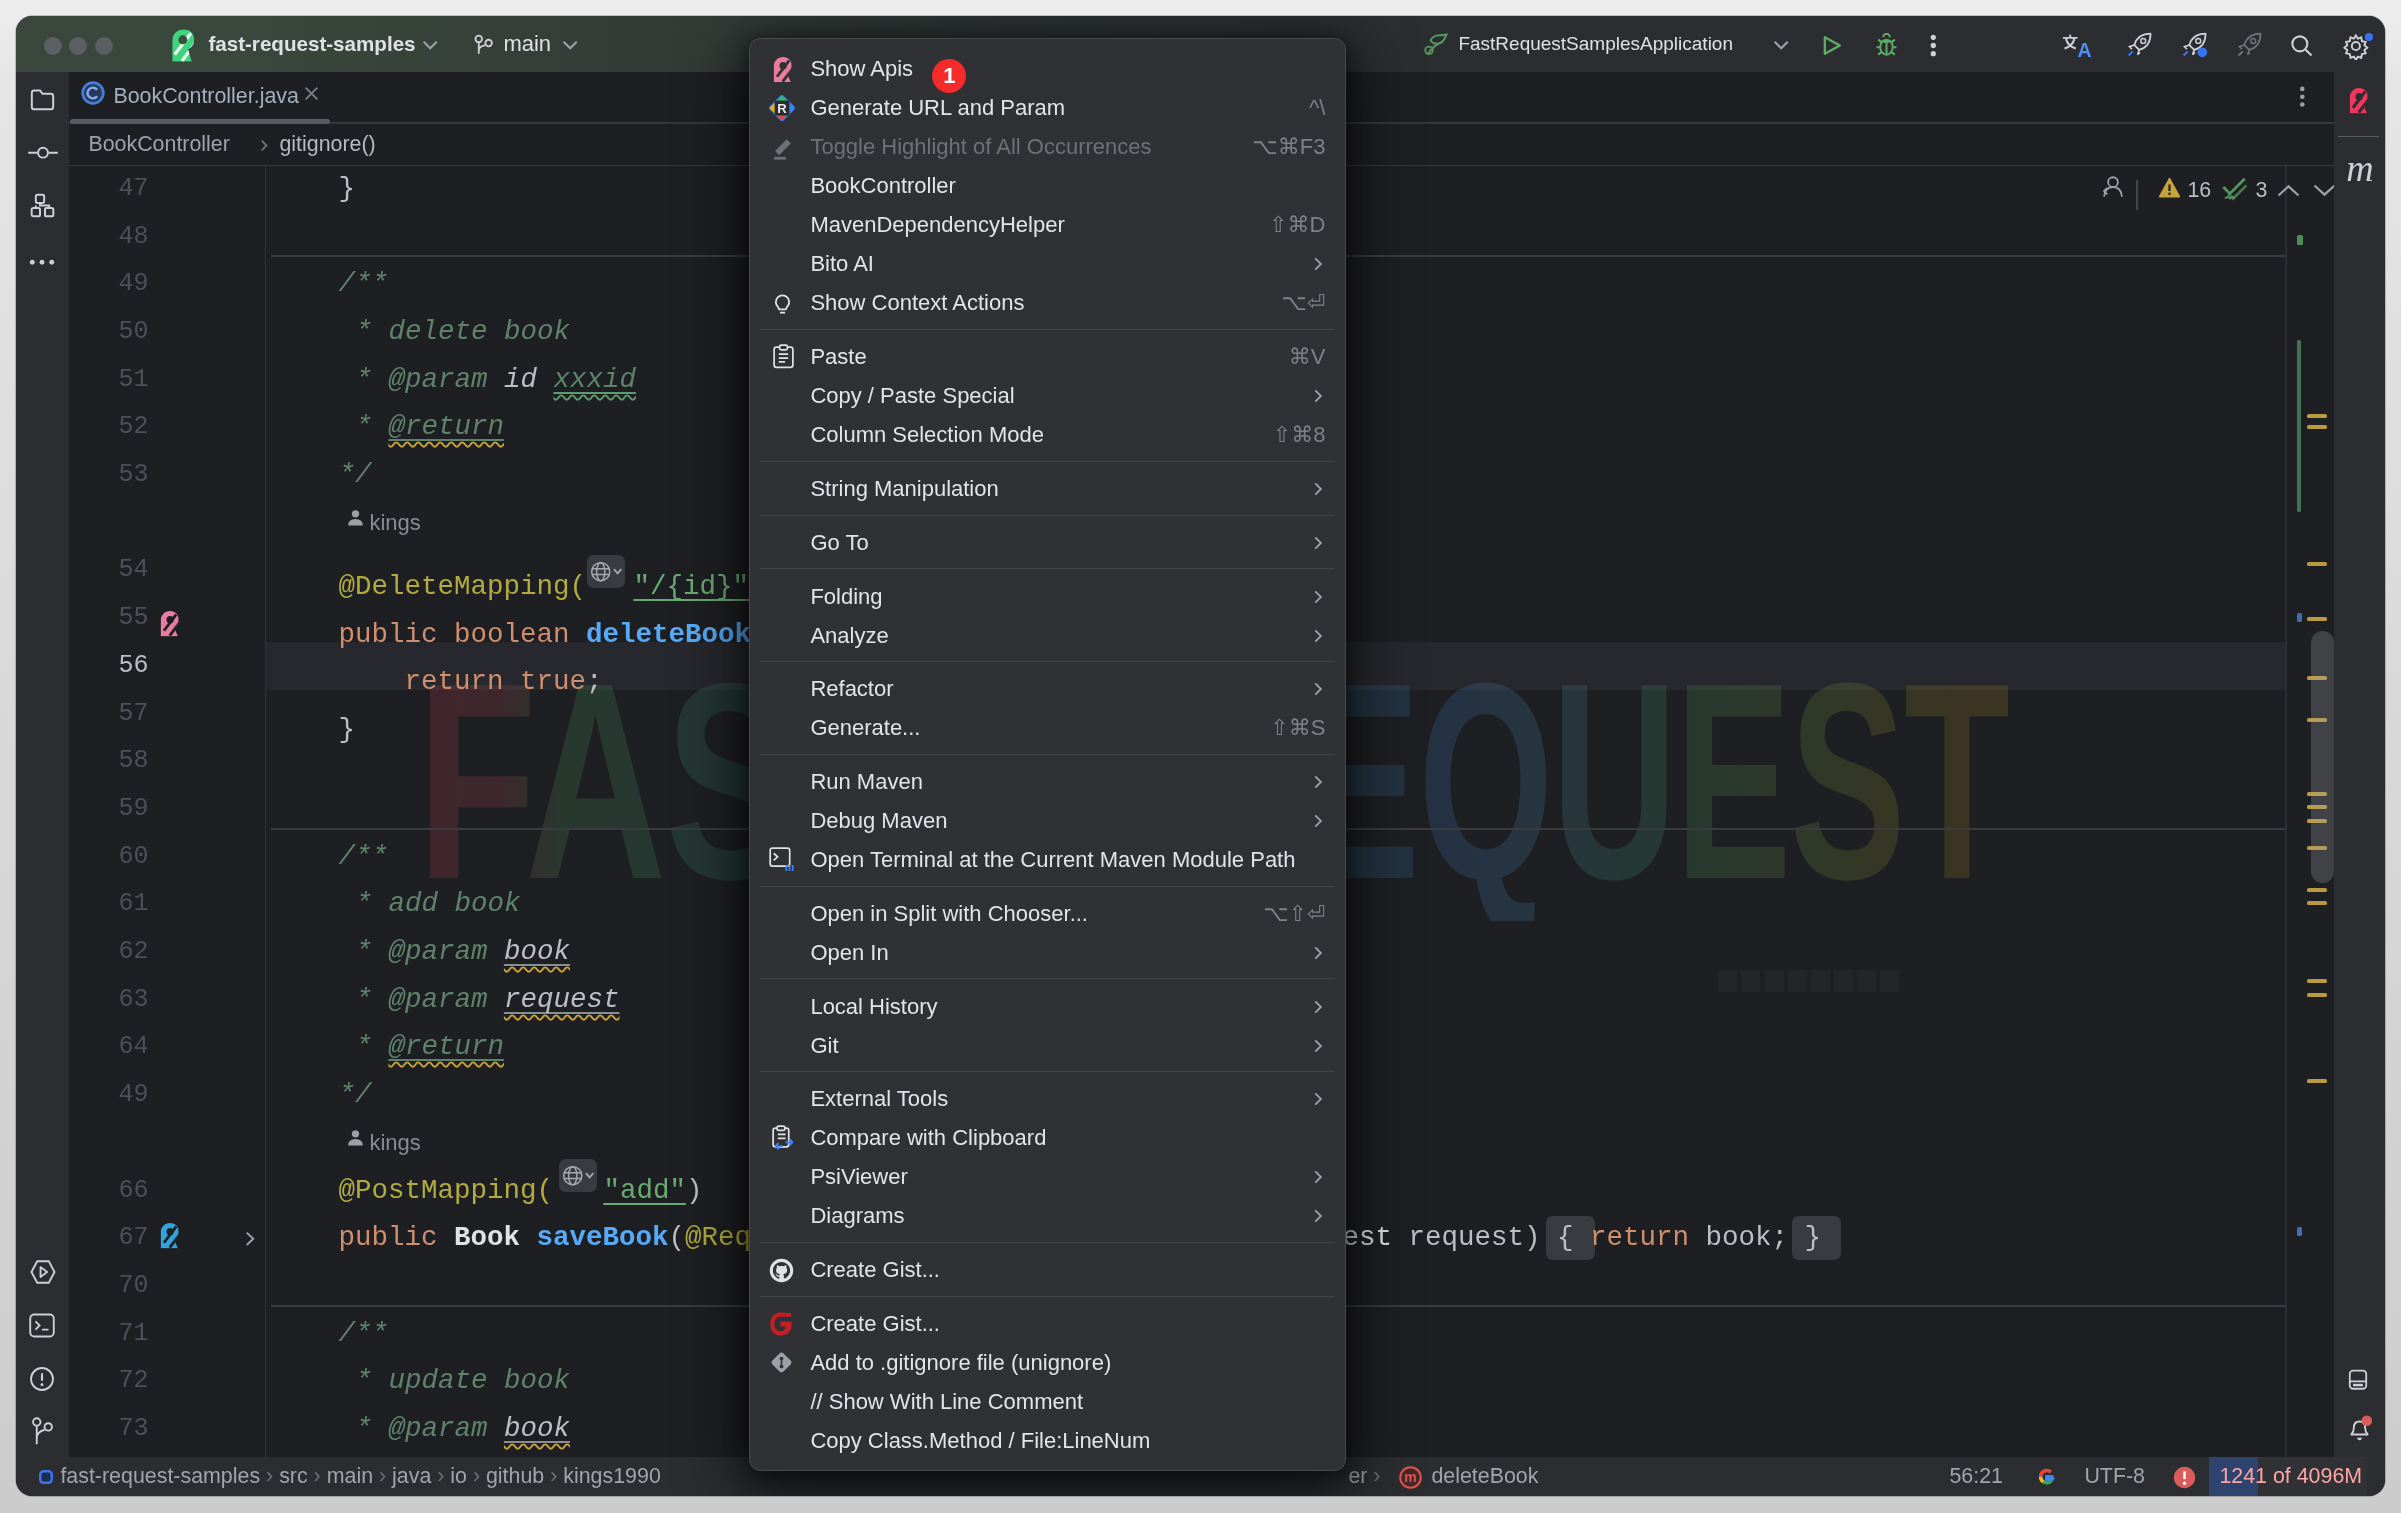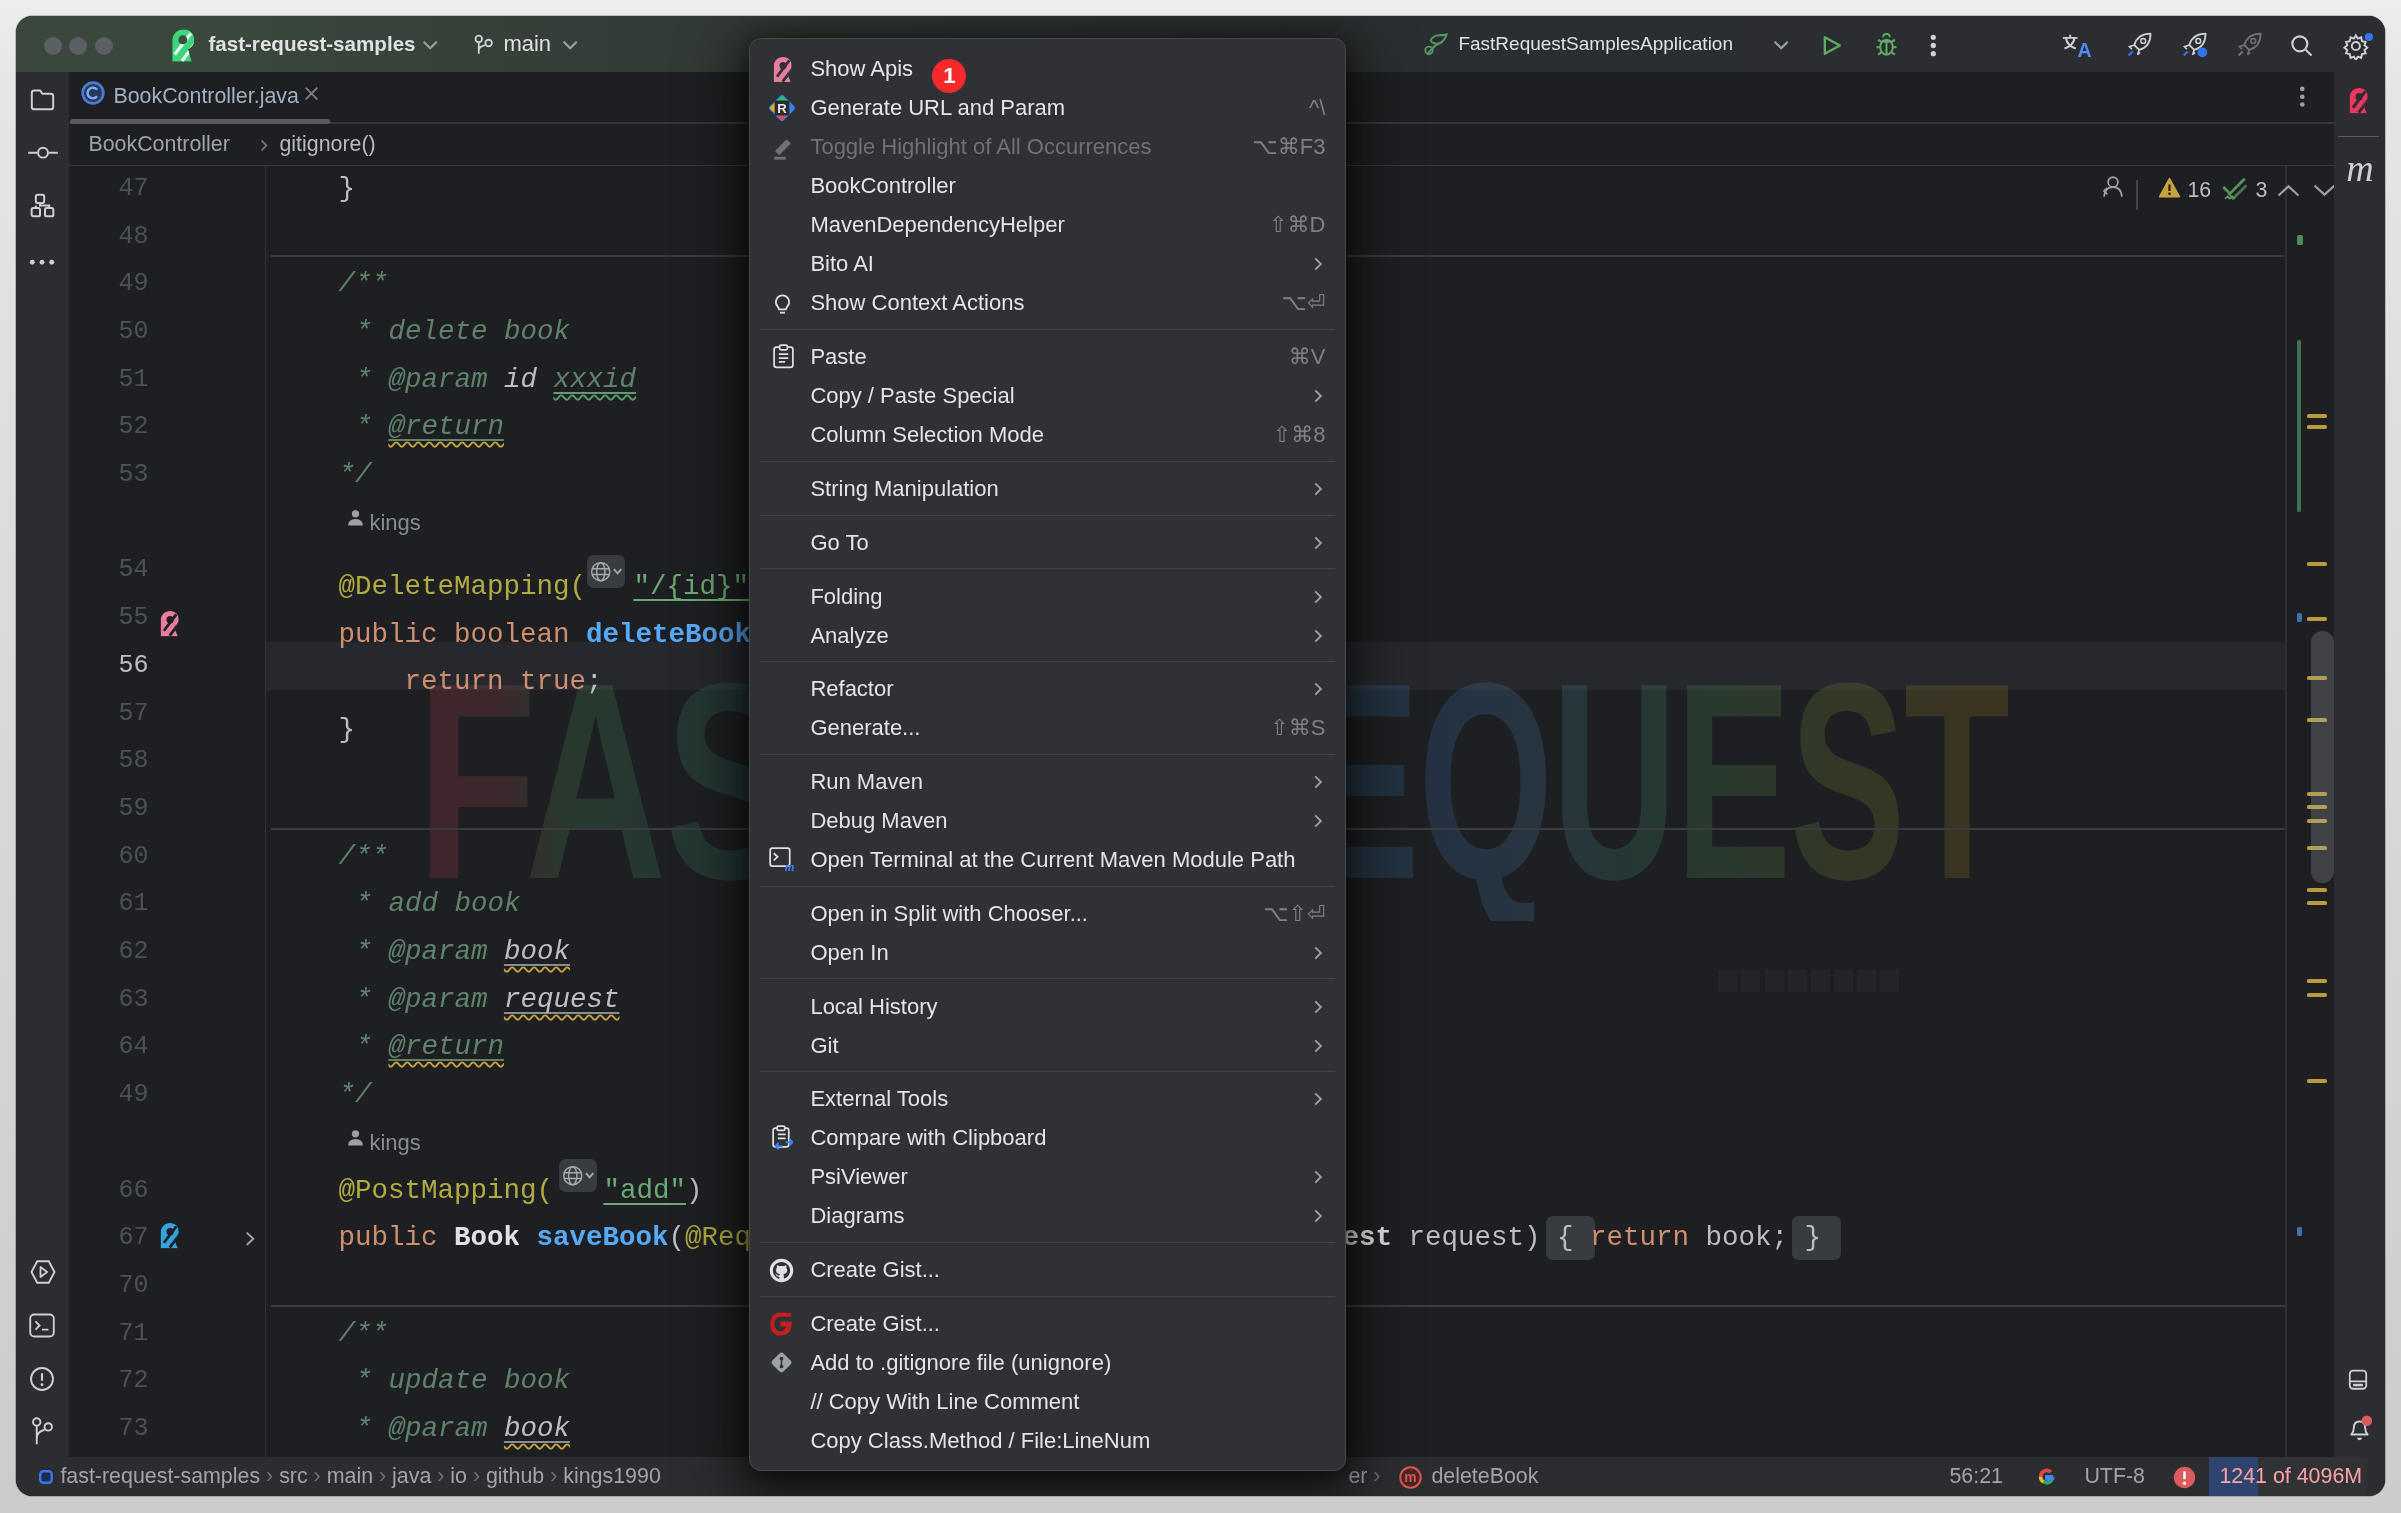--- a/index.html
+++ b/index.html
@@ -420,21 +420,21 @@
         <ellipse cx="13" cy="13" rx="5" ry="11"></ellipse>
         <path d="M2.5 9.5 h21 M2.5 16.5 h21"></path>
           </g>
       <path d="M29 10 l4.5 5 4.5 -5" stroke="#a6a9ae" stroke-width="2.2" fill="none"></path>
     </svg>
     <div class="code" style="left:322px;top:1151px"><span class="an">@PostMapping(</span></div>
     <div class="code" style="left:587px;top:1151px"><span class="st undl" style="text-decoration-color:#6aab73">"add"</span><span style="color:#bcbec4">)</span></div>
     <div class="code" style="left:322px;top:1198px"><span class="kw">public </span><span style="color:#dfe1e5;font-weight:bold">Book </span><span class="mt">saveBook</span>(<span class="an">@Req</span></div>
     <div class="chip" style="left:1530px;top:1200px;width:49px"></div>
     <div class="chip" style="left:1776px;top:1200px;width:49px"></div>
-    <div class="code" style="left:1326px;top:1198px"><span style="color:#dfe1e5;font-weight:bold">est</span> request) { <span class="kw">return</span> book; }</div>
+    <div class="code" style="left:1326px;top:1198px"><span style="color:#dfe1e5;font-weight:normal">est</span> request) { <span class="kw">return</span> book; }</div>
     <div class="code cm" style="left:322px;top:1294px">/**</div>
     <div class="code cm" style="left:339px;top:1341px">* update book</div>
     <div class="code cm" style="left:339px;top:1389px">* @param <span class="undl" style="color:#bcbec4;text-decoration-color:#8a8d92"><span class="wavy-y">book</span></span></div>
 
     <div class="abs" style="left:1702px;top:954px;width:184px;height:21.4px;z-index:0;display:flex;gap:4.1px">
       <div style="width:19px;background:#232529"></div>
           <div style="width:19px;background:#232529"></div>
       <div style="width:19px;background:#232529"></div>
           <div style="width:19px;background:#232529"></div>
       <div style="width:19px;background:#232529"></div>
@@ -659,17 +659,17 @@
       Create Gist...</div>
     <div class="mi"><svg class="ic" viewBox="0 0 32 32" style="left:19px;top:7.4px">
       <g transform="rotate(45 16 16)">
             <rect x="6" y="6" width="20" height="20" rx="4" fill="#9da0a6"></rect>
           </g>
       <circle cx="16" cy="11" r="2.4" fill="#2f3135"></circle>
           <circle cx="16" cy="21" r="2.4" fill="#2f3135"></circle>
       <path d="M16 13 v6" stroke="#2f3135" stroke-width="2"></path>
         </svg>
       Add to .gitignore file (unignore)</div>
-    <div class="mi">// Copy With Line Comment</div>
+    <div class="mi">// Show With Line Comment</div>
     <div class="mi">Copy Class.Method / File:LineNum</div>
   </div>
 </div>
 
 
 </body></html>

